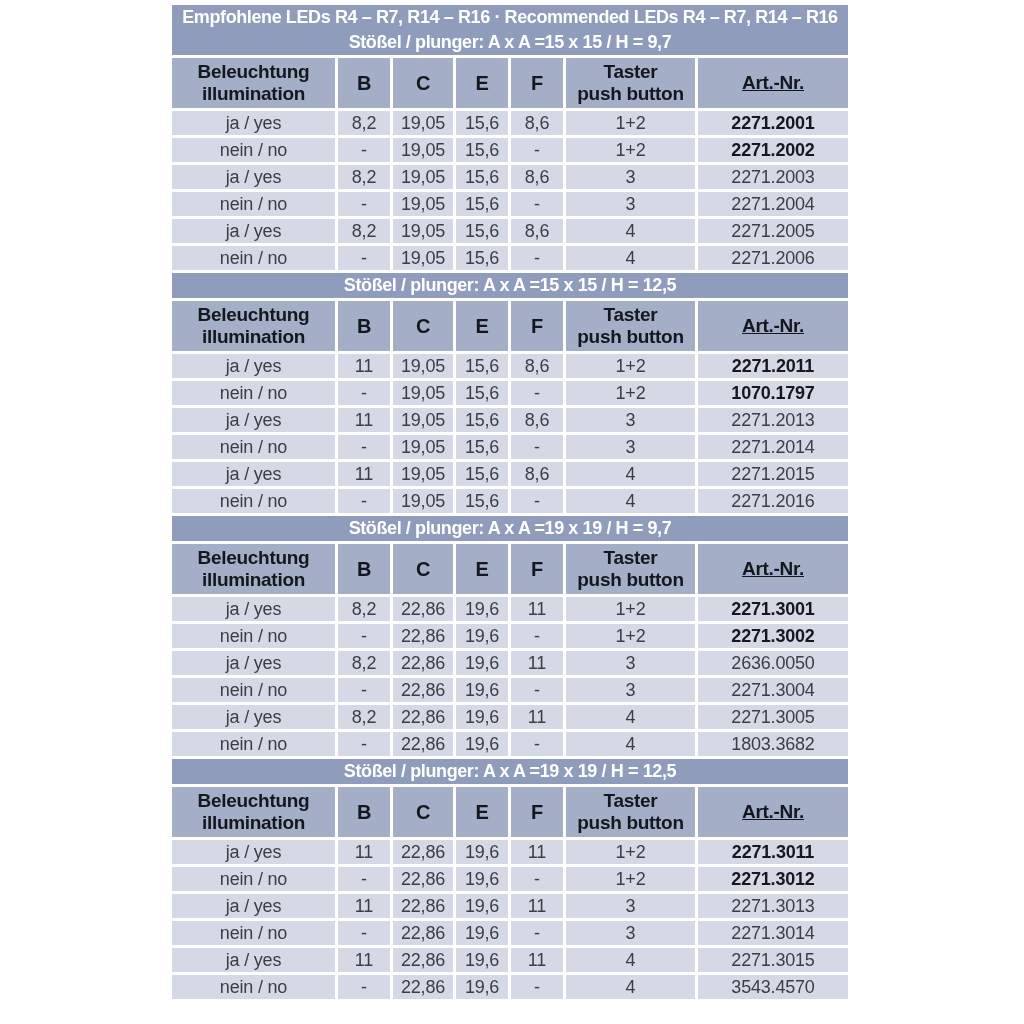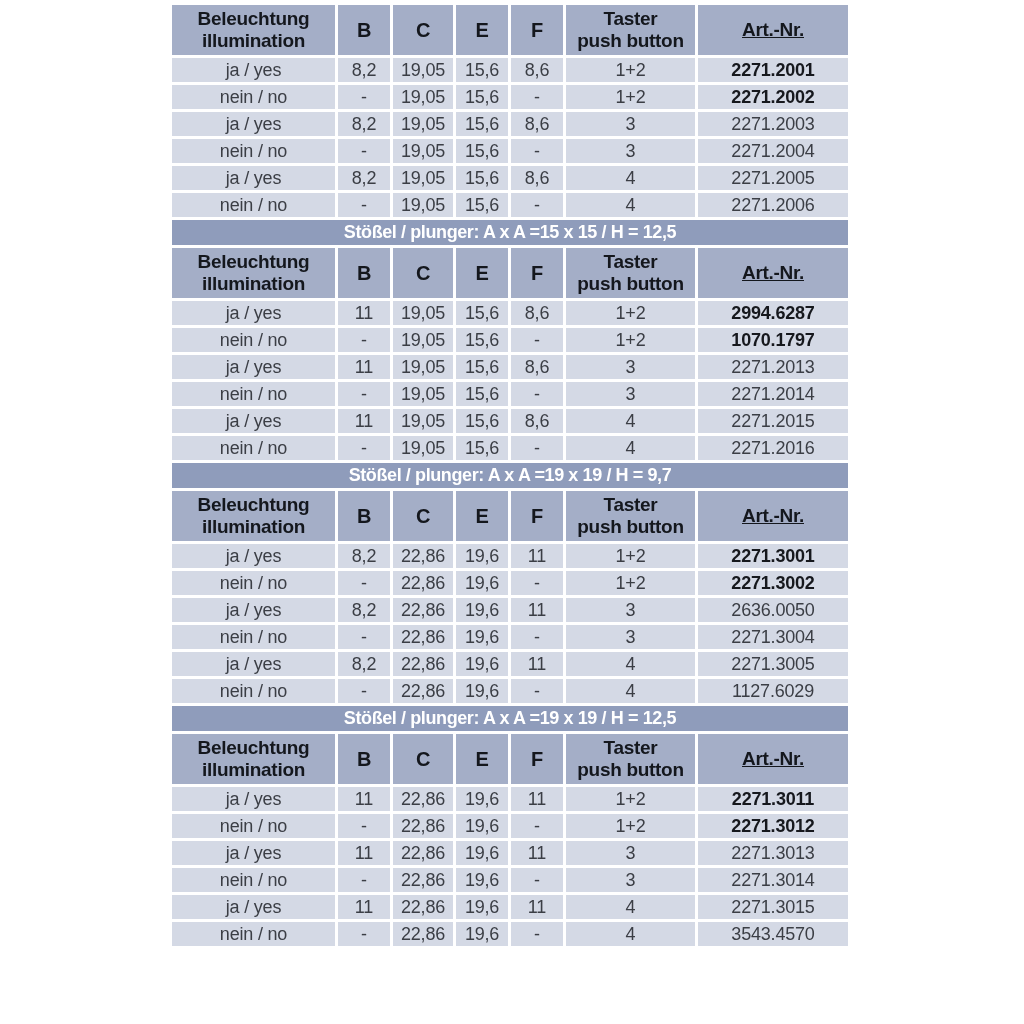--- a/index.html
+++ b/index.html
@@ -66,20 +66,24 @@
     padding:0;
   }
   td:last-child{border-right:none;}
   td.art-bold{font-weight:bold;color:var(--bold-text);}
 </style>
 </head>
 <body>
 
 <div class="catalog-table">
     <div>
+      <div class="band band-two">
+        <div>Empfohlene LEDs R4 – R7, R14 – R16 · Recommended LEDs R4 – R7, R14 – R16</div>
+        <div>Stößel / plunger: A x A =15 x 15 / H = 9,7</div>
+      </div>
       <table>
         <colgroup>
           <col class="c-illum">
           <col class="c-b">
           <col class="c-c">
           <col class="c-e">
           <col class="c-f">
           <col class="c-taster">
           <col class="c-art">
         </colgroup>
@@ -210,21 +214,21 @@
           </tr>
         </thead>
         <tbody>
           <tr>
             <td>ja / yes</td>
             <td>11</td>
             <td>19,05</td>
             <td>15,6</td>
             <td>8,6</td>
             <td>1+2</td>
-            <td class="art-bold">2994.6287</td>
+            <td class="art-bold">2271.2011</td>
           </tr>
           <tr>
             <td>nein / no</td>
             <td>-</td>
             <td>19,05</td>
             <td>15,6</td>
             <td>-</td>
             <td>1+2</td>
             <td class="art-bold">1070.1797</td>
           </tr>
@@ -354,21 +358,21 @@
             <td>4</td>
             <td>2271.3005</td>
           </tr>
           <tr>
             <td>nein / no</td>
             <td>-</td>
             <td>22,86</td>
             <td>19,6</td>
             <td>-</td>
             <td>4</td>
-            <td>1127.6029</td>
+            <td>1803.3682</td>
           </tr>
         </tbody>
       </table>
     </div>
     <div>
       <div class="band">
         <div>Stößel / plunger: A x A =19 x 19 / H = 12,5</div>
       </div>
       <table>
         <colgroup>

